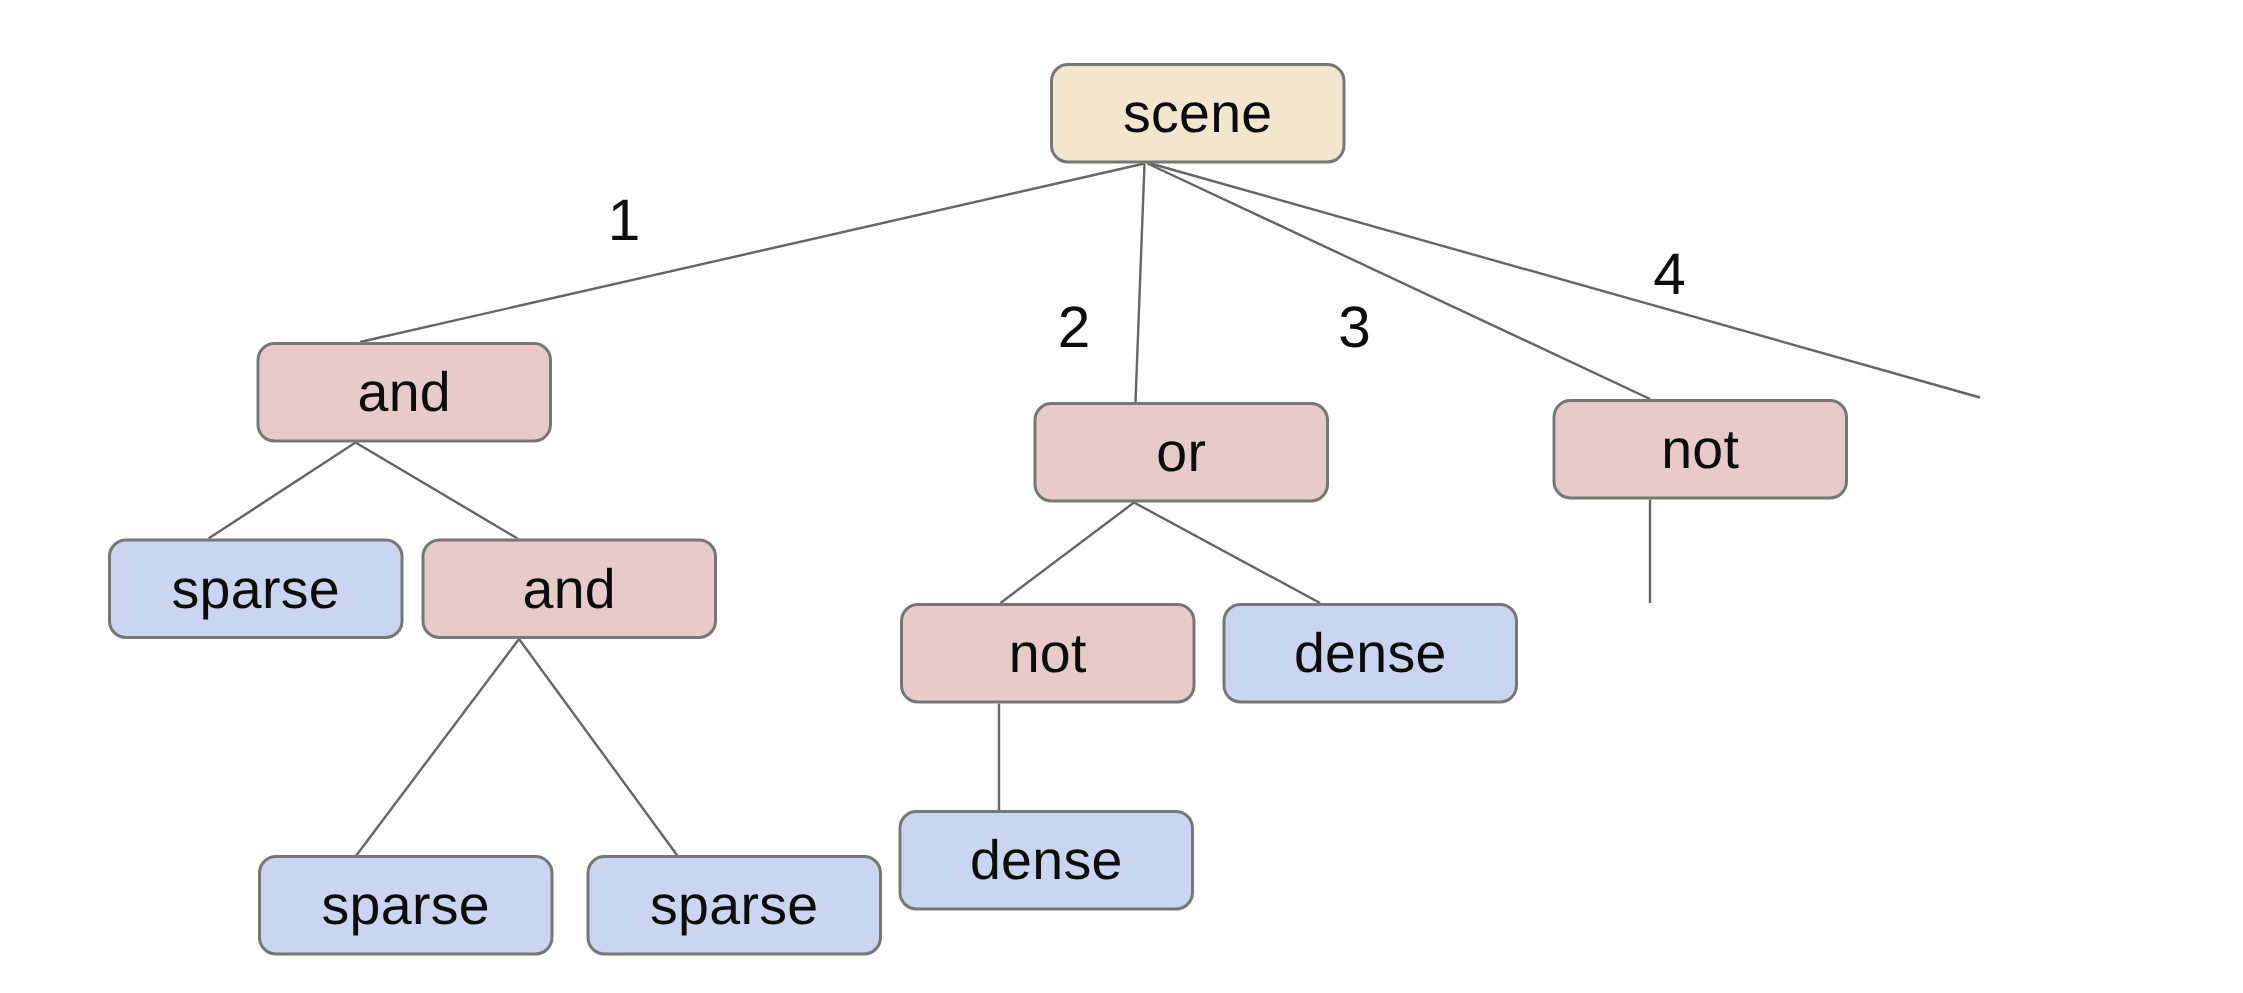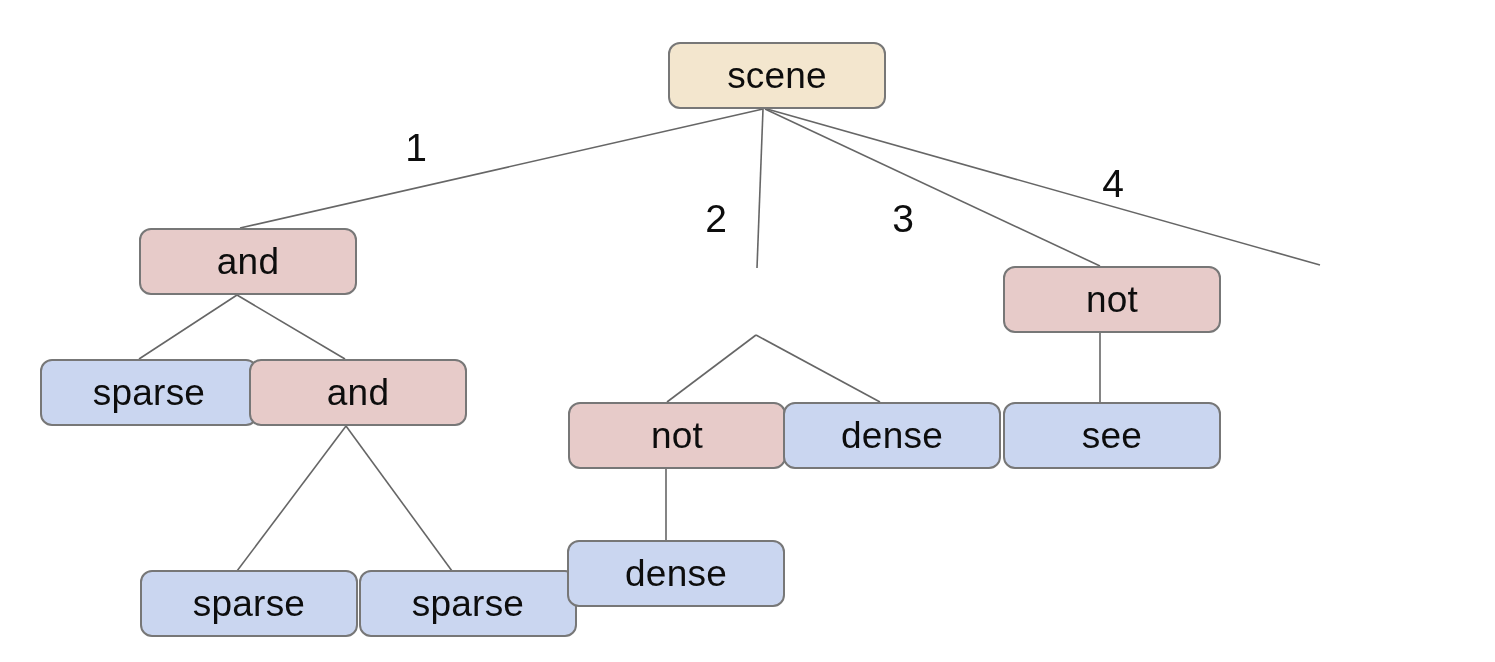--- a/index.html
+++ b/index.html
@@ -28,31 +28,32 @@
     position: absolute;
     left: 0; top: 0;
     width: 1495px; height: 662px;
   }
   .edges-svg line {
     stroke: var(--edge);
     stroke-width: 1.6;
   }
   .node {
     position: absolute;
-    width: 218px;
+    width: 197px;
     height: 67px;
     border: 2px solid var(--border);
     border-radius: 12px;
     display: flex;
     align-items: center;
     justify-content: center;
     font-size: 37px;
     line-height: 1;
     color: var(--text);
     letter-spacing: 0.2px;
+    margin-left: 32px;
   }
   .kind-root     { background: var(--root-fill); }
   .kind-operator { background: var(--operator-fill); }
   .kind-leaf     { background: var(--leaf-fill); }
   .edge-label {
     position: absolute;
     transform: translate(-50%, -50%);
     font-size: 39px;
     color: var(--text);
   }
@@ -74,33 +75,33 @@
     <line x1="756" y1="335" x2="667" y2="402"></line>
     <line x1="756" y1="335" x2="880" y2="402"></line>
     <line x1="666" y1="469" x2="666" y2="541"></line>
     <line x1="1100" y1="333" x2="1100" y2="402"></line>
   </svg>
 
   <div class="node kind-root" style="left:668px; top:42px">scene</div>
 
   <div class="node kind-operator" style="left:139px; top:228px">and</div>
 
+  <div class="node kind-operator" style="left:657px; top:268px">or</div>
 
   <div class="node kind-operator" style="left:1003px; top:266px">not</div>
 
 
   <div class="node kind-leaf" style="left:40px; top:359px">sparse</div>
 
   <div class="node kind-operator" style="left:249px; top:359px">and</div>
 
   <div class="node kind-operator" style="left:568px; top:402px">not</div>
 
   <div class="node kind-leaf" style="left:783px; top:402px">dense</div>
 
-  <div class="node kind-leaf" style="left:1003px; top:402px">see</div>
 
   <div class="node kind-leaf" style="left:140px; top:570px">sparse</div>
 
   <div class="node kind-leaf" style="left:359px; top:570px">sparse</div>
 
   <div class="node kind-leaf" style="left:567px; top:540px">dense</div>
 
   <div class="edge-label" style="left:416px; top:148px">1</div>
 
   <div class="edge-label" style="left:716px; top:219px">2</div>

